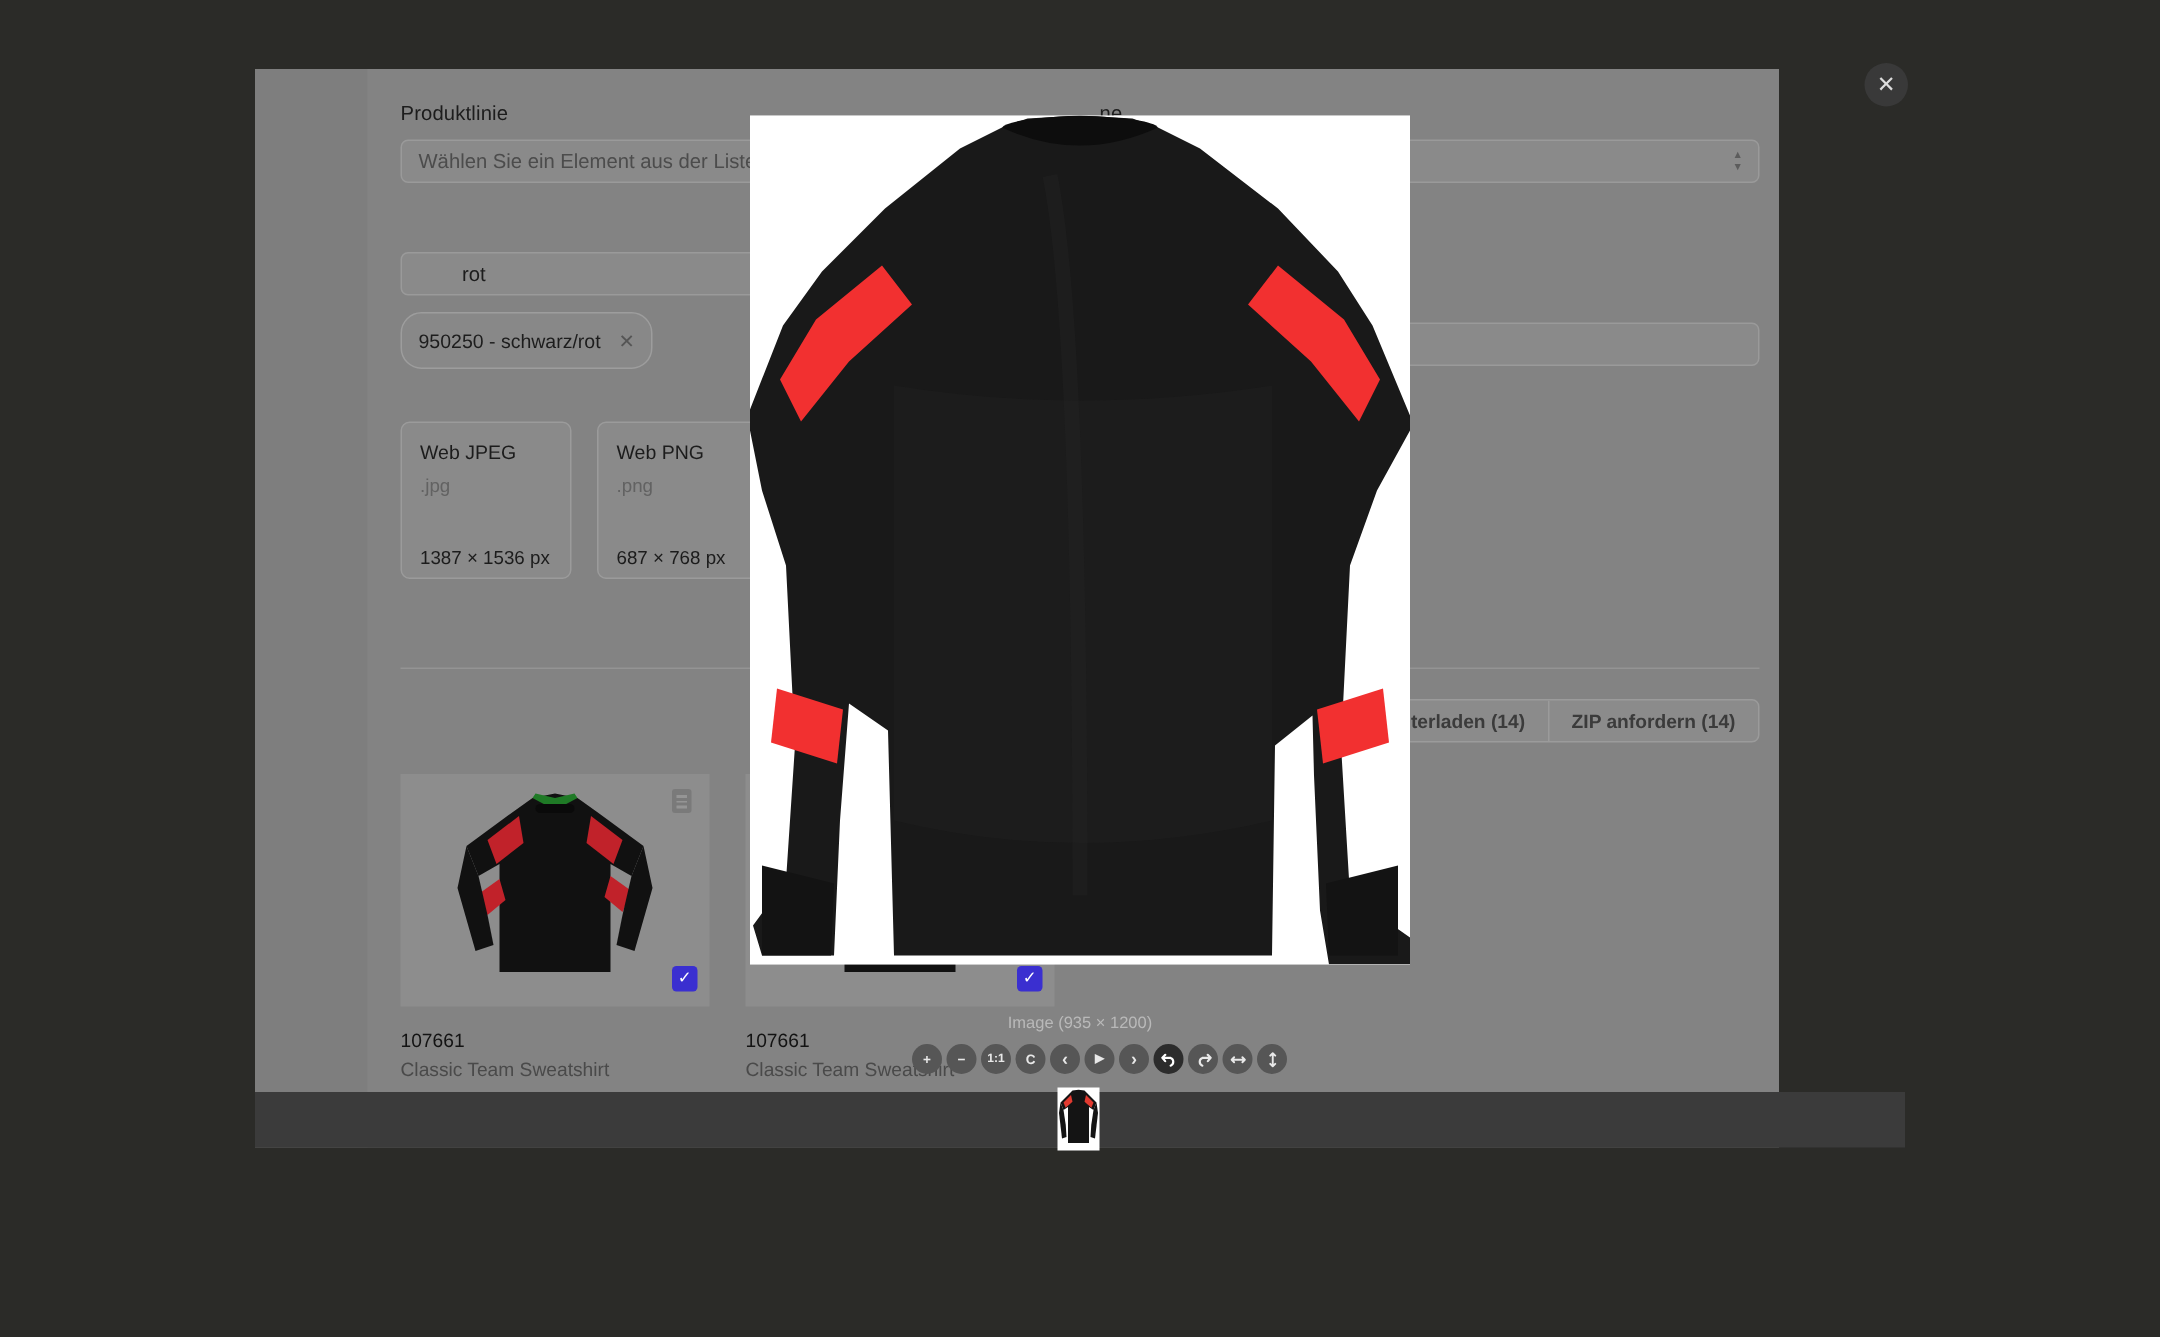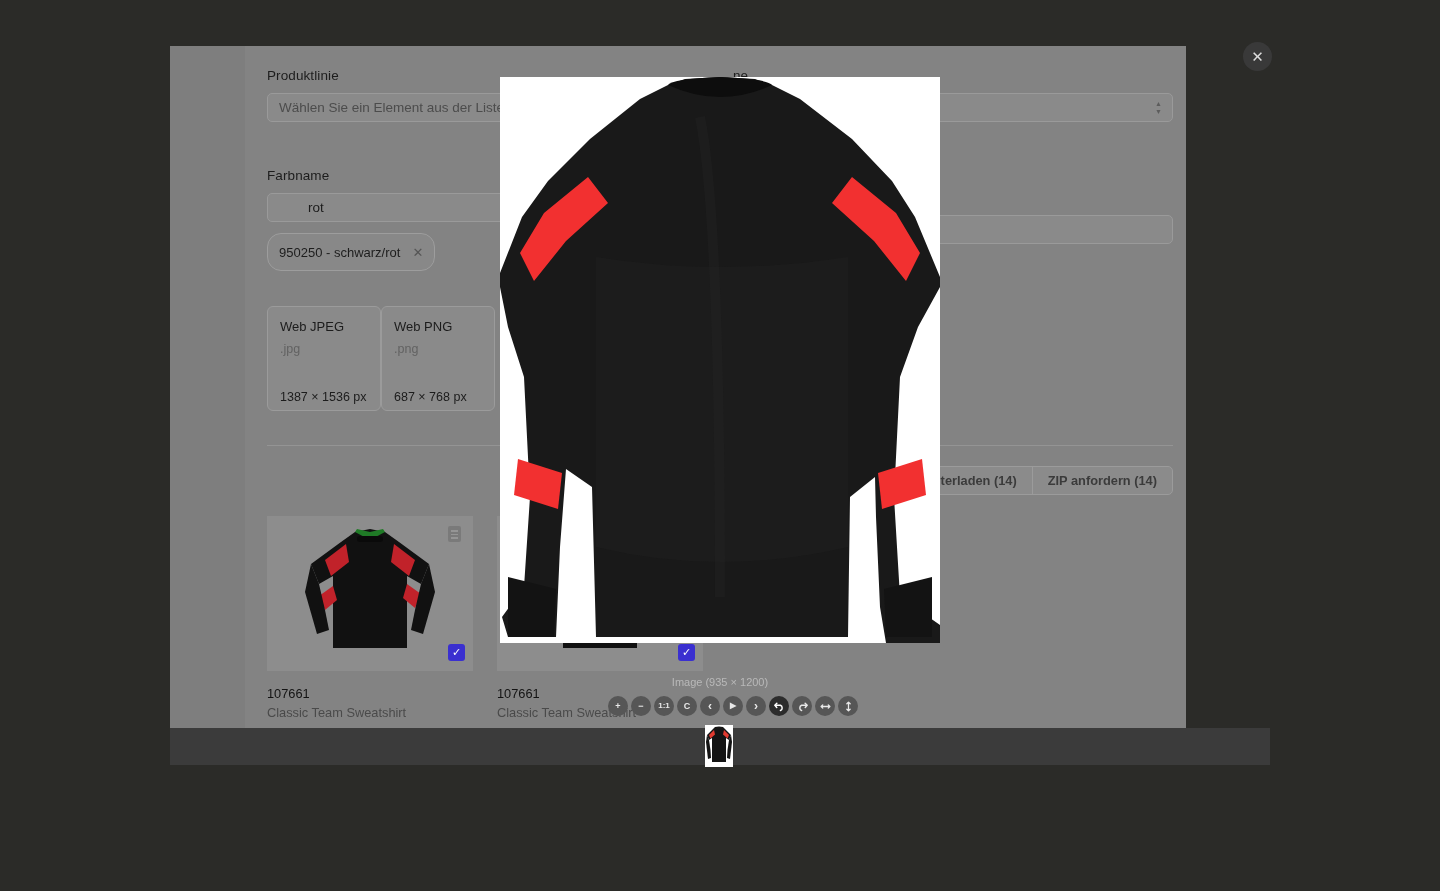--- a/index.html
+++ b/index.html
@@ -61,21 +61,21 @@
   .chip {
     display: inline-flex; align-items: center; gap: 12px;
     height: 26px; padding: 18px 11px;
     border: 1px solid #9d9d9d; border-radius: 14px;
     font-size: 13px; color: #1d1d1d; background: #888;
   }
   .chip .x { color: #555; font-size: 13px; line-height: 1; cursor: pointer; }
 
   .group-title { font-size: 13.5px; font-weight: bold; color: #1b1b1b; }
 
-  .fmt-row { display: flex; margin-top: 13px; }
+  .fmt-row { display: flex; gap: 17px; margin-top: 13px; }
   .fmt-card {
     width: 114px; height: 105px;
     border: 1px solid #9b9b9b; border-radius: 6px;
     background: #8a8a8a;
     padding: 12px 12px 0 12px;
   }
   .fmt-name { font-size: 13px; color: #1c1c1c; }
   .fmt-ext  { font-size: 12.5px; color: #626262; margin-top: 8px; }
   .fmt-dim  { font-size: 12.5px; color: #1c1c1c; margin-top: 34px; }
 
@@ -181,21 +181,20 @@
     <div class="app-panel">
 
       <div class="form-wrap">
 
         <div class="col col-left">
           <div class="field-label">Produktlinie</div>
           <div class="txtbox">Wählen Sie ein Element aus der Liste</div>
 
           <div style="height:46px"></div>
 
-          <div class="field-label">Farbname</div>
           <div class="txtbox filled">rot</div>
 
           <div class="chip-row">
             <span class="chip">
               <span>950250 - schwarz/rot</span>
               <span class="x">✕</span>
             </span>
           </div>
 
           <div style="height:22px"></div>

